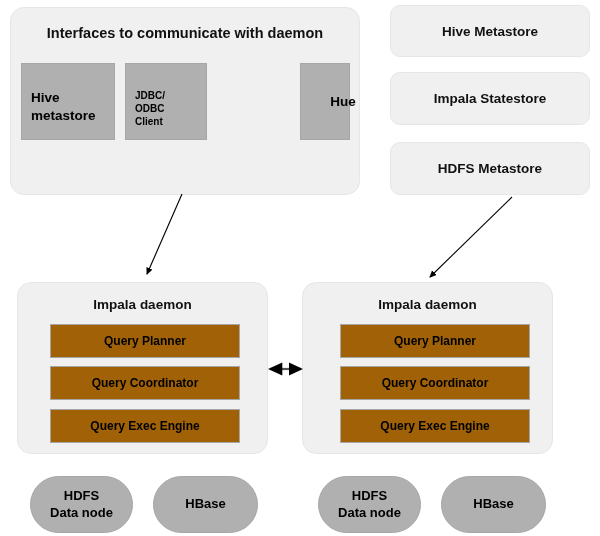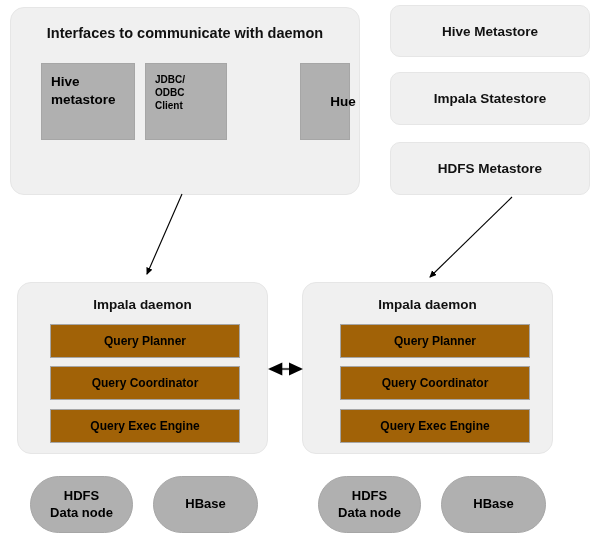--- a/index.html
+++ b/index.html
@@ -35,22 +35,21 @@
     background: #b0b0b0;
     border: 1px solid #a6a6a6;
     box-sizing: border-box;
     color: #000000;
     font-weight: bold;
     line-height: 1.32;
     padding-left: 36px;
   }
   .gray-box.top-left-text {
     text-align: left;
-    padding: 9px 0 0 9px;
-    margin-left: 20px;
+    padding: 25px 0 0 9px;
   }
   .gray-box.centered {
     display: flex;
     align-items: center;
     justify-content: center;
     text-align: center;
   }
   .bar {
     position: absolute;
     background: #a16207;

